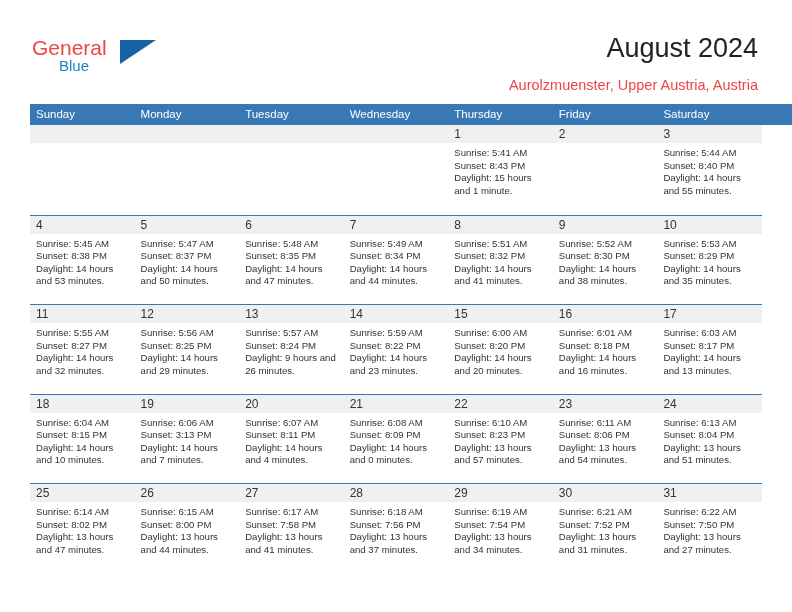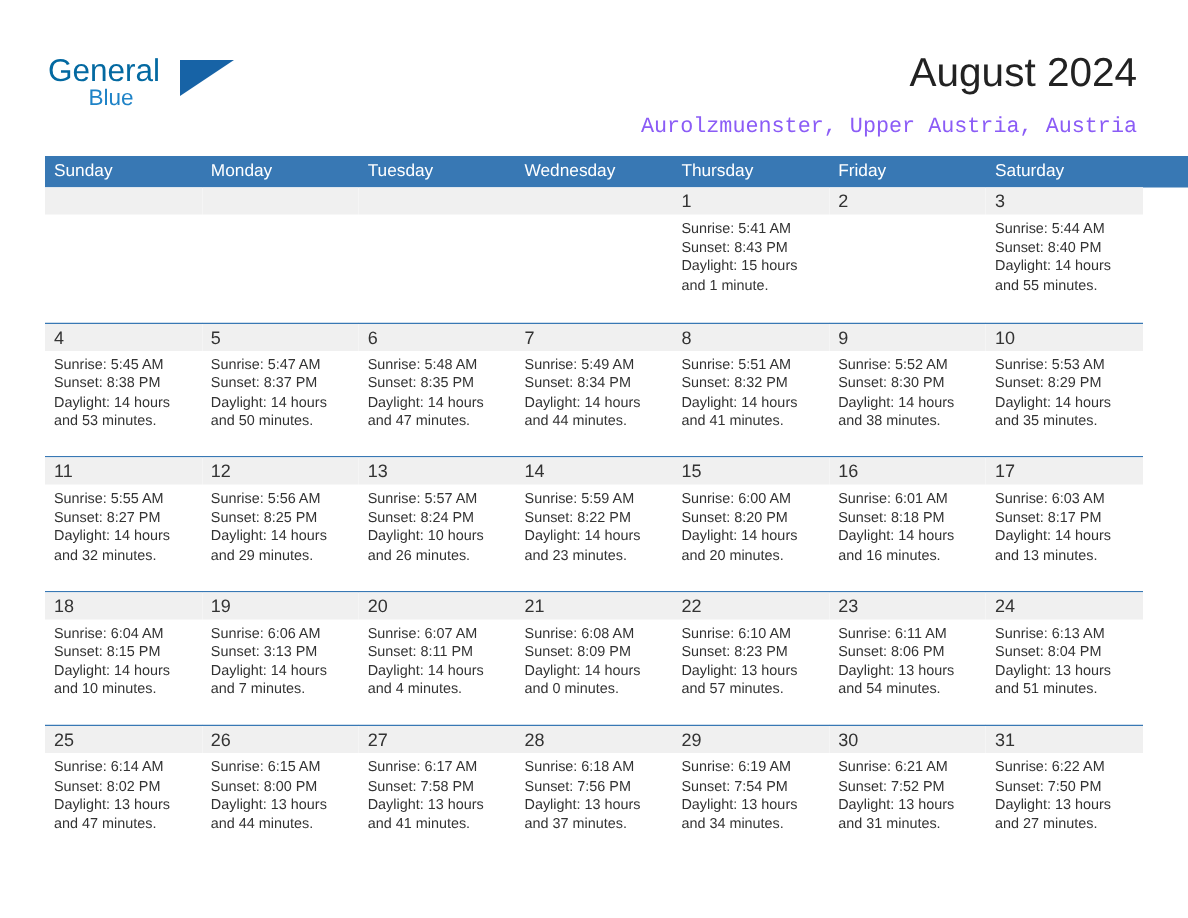--- a/index.html
+++ b/index.html
@@ -35,21 +35,21 @@
     top: 36px;
     width: 190px;
     height: 50px;
   }
   .logo-general {
     position: absolute;
     left: 0;
     top: 0;
     font-size: 21px;
     letter-spacing: 0px;
-    color: #0369a1;
+    color: #ef4444;
     font-family: "Liberation Sans", sans-serif;
   }
   .logo-blue {
     position: absolute;
     left: 27px;
     top: 21px;
     font-size: 15px;
     color: #1f83c7;
     font-family: "Liberation Sans", sans-serif;
   }
@@ -71,24 +71,24 @@
     color: #222222;
     text-align: right;
     white-space: nowrap;
     font-family: "Liberation Sans", sans-serif;
   }
   .subtitle {
     position: absolute;
     right: 34px;
     top: 77px;
     font-size: 14.5px;
-    color: #8b5cf6;
+    color: #ef4444;
     text-align: right;
     white-space: nowrap;
-    font-family: Liberation Mono, monospace;
+    font-family: Liberation Sans, sans-serif;
   }
 
   
   .calendar {
     position: absolute;
     left: 30px;
     top: 104px;
     width: 732px;
   }
   .weekday-row {
@@ -285,21 +285,21 @@
               <div>Sunrise: 5:56 AM</div>
               <div>Sunset: 8:25 PM</div>
               <div class="daylight">Daylight: 14 hours and 29 minutes.</div>
             </div>
           </div>
           <div class="day-cell">
             <div class="day-num-strip">13</div>
             <div class="day-info">
               <div>Sunrise: 5:57 AM</div>
               <div>Sunset: 8:24 PM</div>
-              <div class="daylight">Daylight: 10 hours and 26 minutes.</div>
+              <div class="daylight">Daylight: 9 hours and 26 minutes.</div>
             </div>
           </div>
           <div class="day-cell">
             <div class="day-num-strip">14</div>
             <div class="day-info">
               <div>Sunrise: 5:59 AM</div>
               <div>Sunset: 8:22 PM</div>
               <div class="daylight">Daylight: 14 hours and 23 minutes.</div>
             </div>
           </div>

